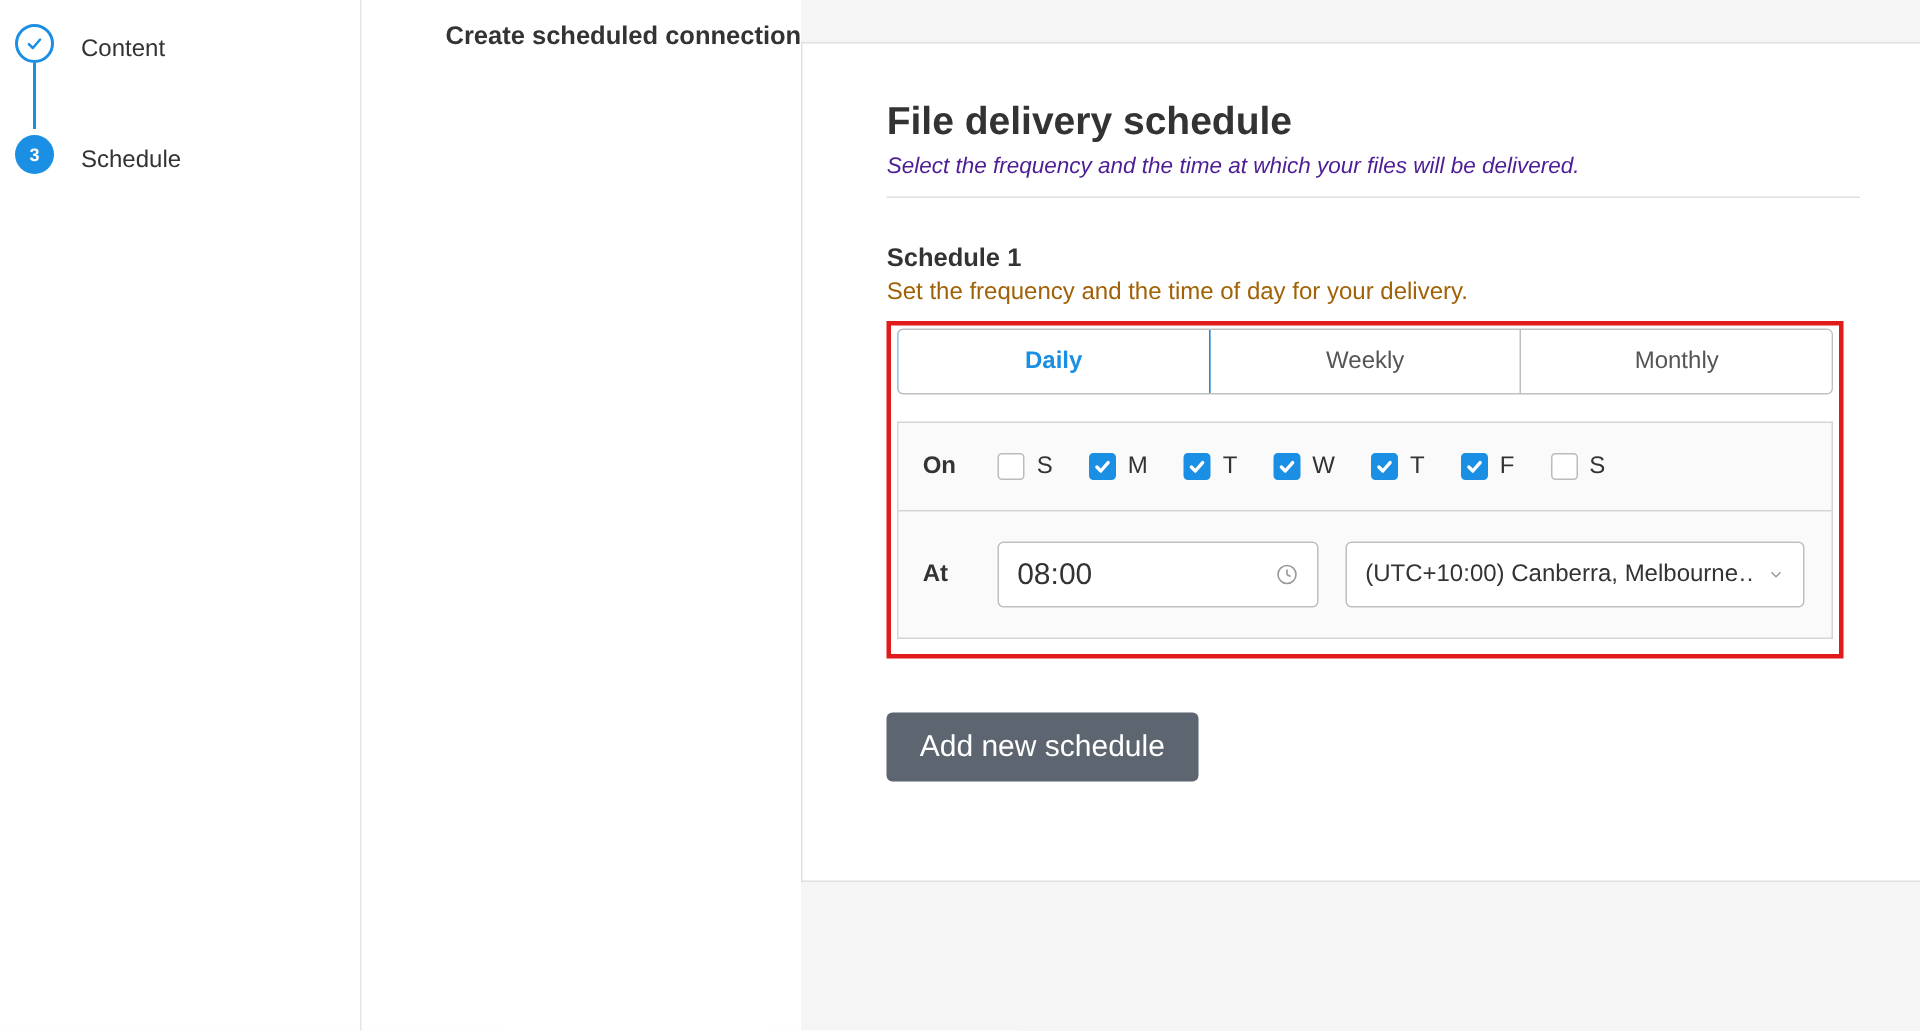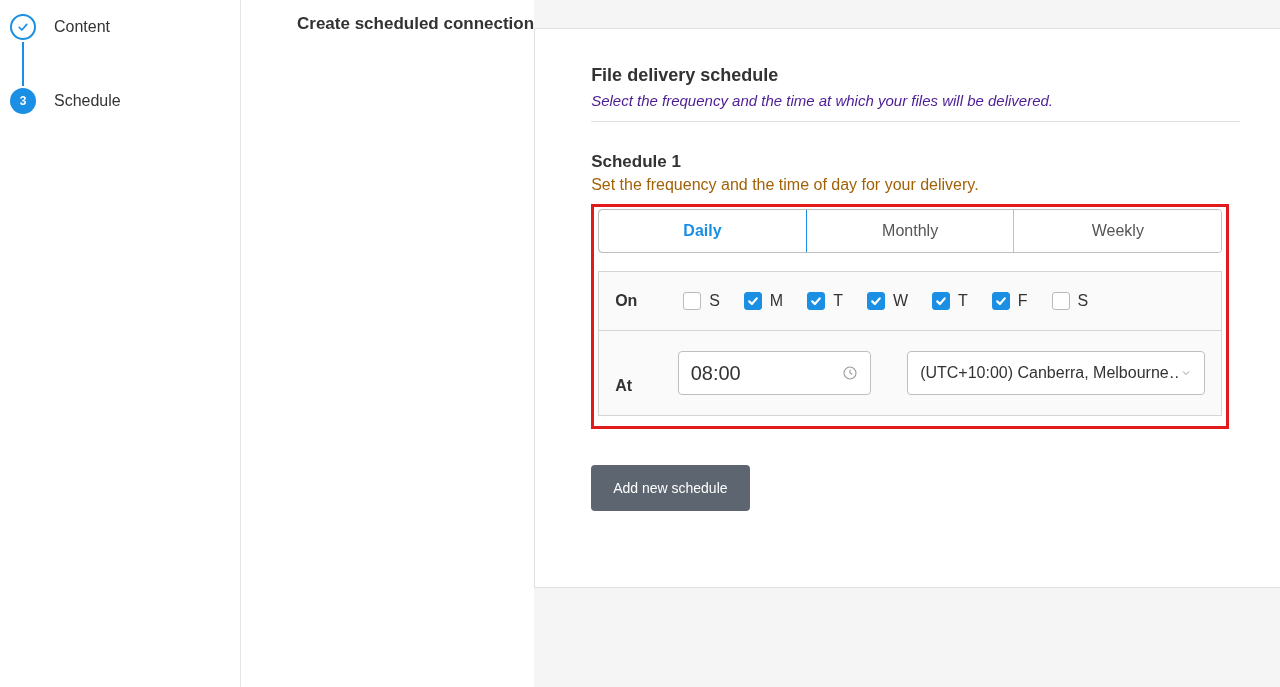--- a/index.html
+++ b/index.html
@@ -18,21 +18,21 @@
   
   .sidebar {
     width: 241px;
     min-width: 241px;
     border-right: 1px solid #e5e5e5;
     padding: 12px 0 0 10px;
     background: #fff;
   }
   .step-list { list-style: none; margin: 0; padding: 0; }
   .step-item {
-    display: flex; align-items: center;
+    display: flex; align-items: flex-end;
     min-height: 30px;
     cursor: pointer;
   }
   .step-icon {
     width: 26px; height: 26px;
     border-radius: 50%;
     display: flex; align-items: center; justify-content: center;
     font-size: 12px;
     font-weight: 600;
     margin-right: 18px;
@@ -69,21 +69,21 @@
   }
   .panel {
     background: #fff;
     border: 1px solid #e0e0e0;
     border-right: none;
     margin-left: 0;
     padding: 36px 0 60px 56px;
     min-height: 560px;
   }
   .section-title {
-    font-size: 18px; font-weight: 700; color: #333;
+    font-size: 26px; font-weight: 700; color: #333;
     margin: 0 0 6px 0;
   }
   .section-sub {
     font-size: 15px; color: #4c1d95; margin: 0 0 12px 0; font-style: italic;
   }
   .hr {
     border: none; border-top: 1px solid #e0e0e0;
     margin: 0 40px 30px 0;
   }
   .sched-title {
@@ -129,23 +129,22 @@
   }
 
   
   .sched-table {
     border: 1px solid #d5d5d5;
     width: 624px;
     margin: 0 auto;
     background: #fafafa;
   }
   .sched-row {
-    display: flex; align-items: flex-end;
+    display: flex; align-items: center;
     padding: 20px 16px;
-    gap: 18px;
   }
   .sched-row + .sched-row { border-top: 1px solid #d5d5d5; }
   .row-label {
     width: 50px;
     font-weight: 700; font-size: 16px; color: #333;
   }
 
   .days {
     display: flex; gap: 24px; align-items: center;
   }
@@ -188,21 +187,21 @@
   .clock-icon, .chevron-icon {
     color: #999;
     display: flex; align-items: center;
   }
 
   .add-btn {
     display: inline-flex; align-items: center; justify-content: center;
     background: #5c6570; color: #fff;
     border-radius: 4px;
     padding: 0 22px; height: 46px;
-    font-size: 14px; font-weight: 500;
+    font-size: 20px; font-weight: 500;
     cursor: pointer;
     border: none;
   }
   .tz-text { white-space: nowrap; overflow: hidden; text-overflow: clip; max-width: 260px; }
 </style>
 </head>
 <body>
 
 <div class="app">
 
@@ -239,22 +238,22 @@
         <p class="section-sub">Select the frequency and the time at which your files will be delivered.</p>
         <hr class="hr">
 
         <h3 class="sched-title">Schedule 1</h3>
         <p class="sched-sub">Set the frequency and the time of day for your delivery.</p>
 
         <div class="highlight-box">
 
           <div class="freq-tabs">
             <div class="freq-tab active">Daily</div>
+            <div class="freq-tab">Weekly</div>
             <div class="freq-tab">Monthly</div>
-            <div class="freq-tab">Weekly</div>
           </div>
 
           <div class="sched-table">
             <div class="sched-row">
               <div class="row-label">On</div>
               <div class="days">
                 <label class="day">
                   <span class="chk"></span>
                   <span>S</span>
                 </label>

